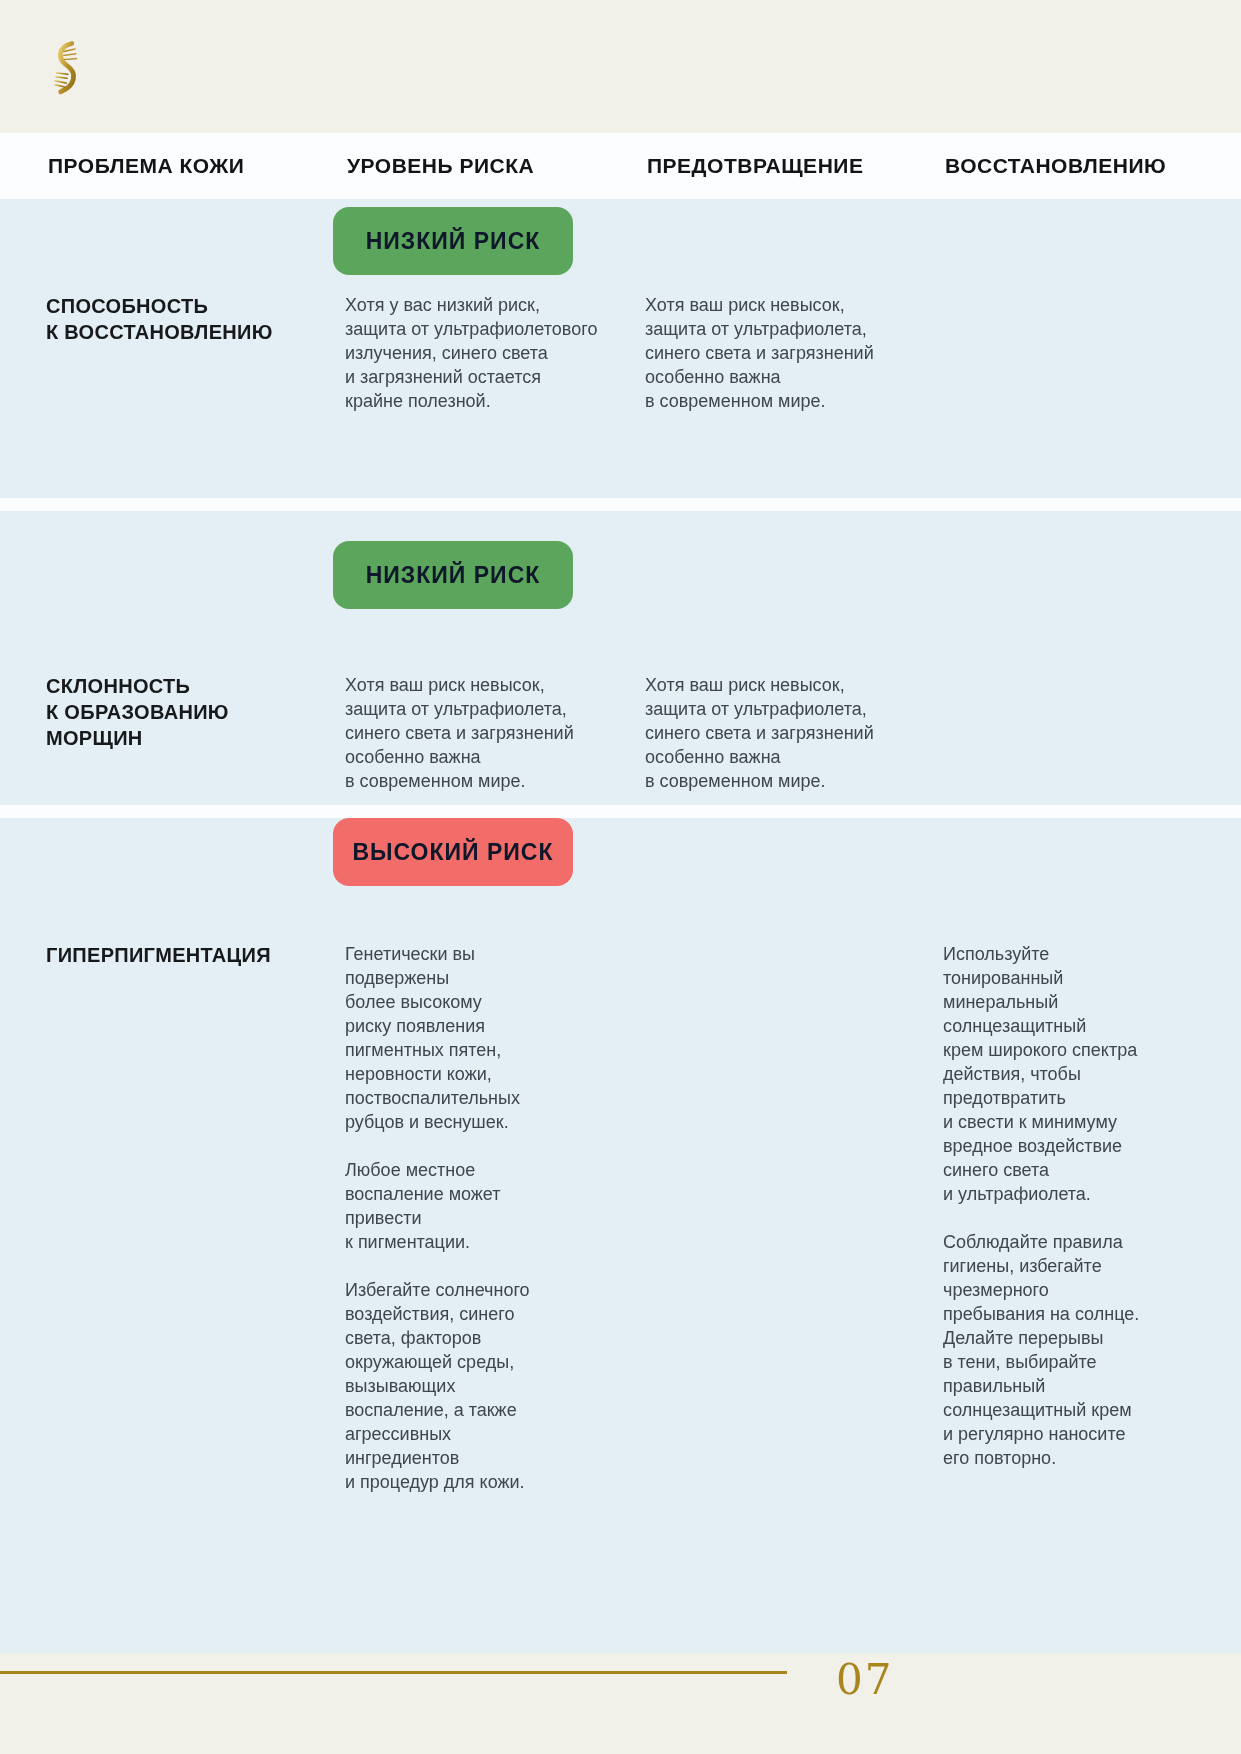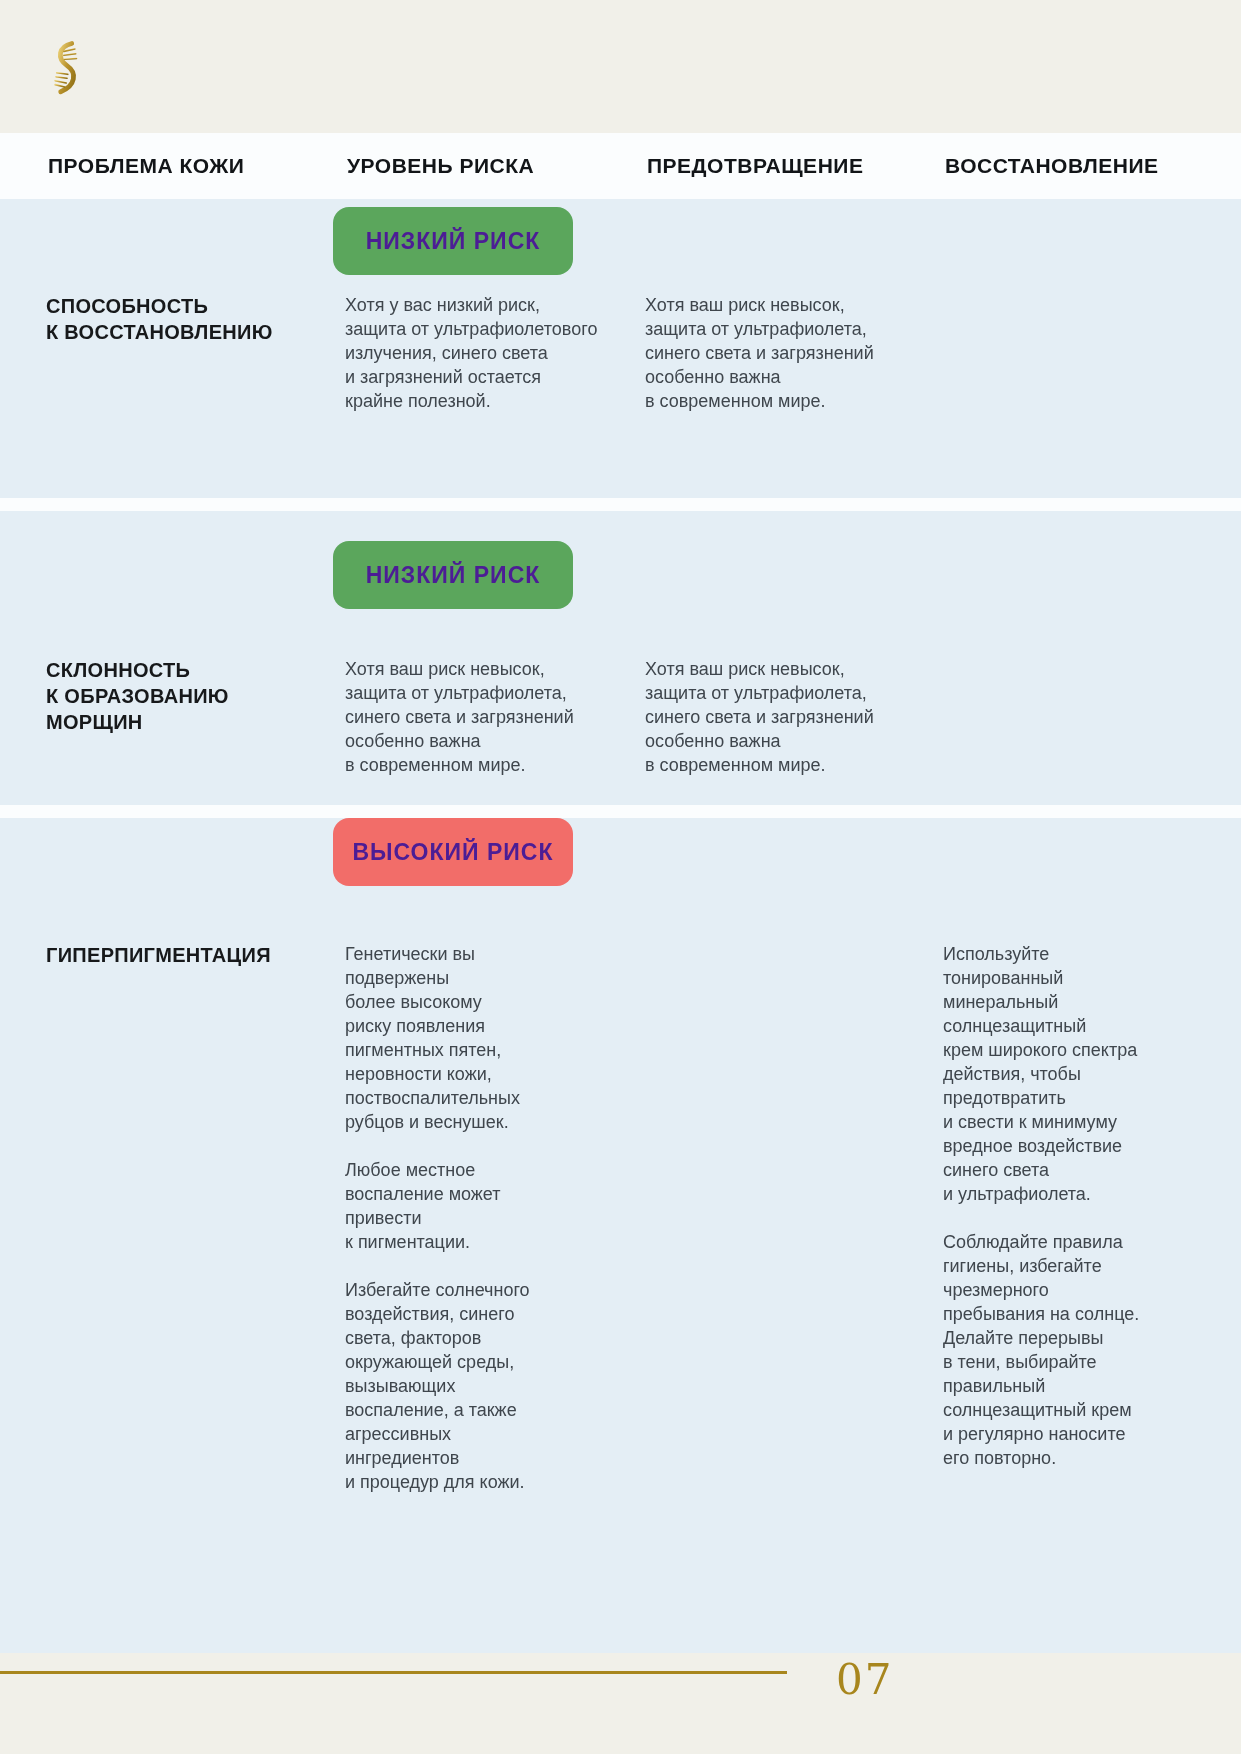--- a/index.html
+++ b/index.html
@@ -41,21 +41,21 @@
   .badge {
     grid-column: 2;
     justify-self: start;
     margin-left: -12px;
     width: 240px;
     height: 68px;
     border-radius: 16px;
     display: flex;
     align-items: center;
     justify-content: center;
-    color: #4c1d95;
+    color: #0f172a;
     font-weight: bold;
     font-size: 23px;
     letter-spacing: 1px;
     white-space: nowrap;
   }
   .badge.low  { background: #5ba65c; }
   .badge.high { background: #f26d69; }
 
   .problem-title {
     grid-column: 1;
@@ -72,21 +72,21 @@
     color: #3f464d;
     white-space: pre-line;
   }
   .col2 { grid-column: 2; }
   .col3 { grid-column: 3; }
   .col4 { grid-column: 4; }
 
   .card-1 { min-height: 299px; padding-top: 8px; }
   .card-1 .content-row { margin-top: 18px; }
   .card-2 { min-height: 294px; padding-top: 30px; }
-  .card-2 .content-row { margin-top: 48px; }
+  .card-2 .content-row { margin-top: 64px; }
   .card-3 { min-height: 835px; }
   .card-3 .content-row { margin-top: 56px; }
 
   
   .footer { position: relative; height: 101px; }
   .footer-line {
     position: absolute;
     left: 0; top: 18px;
     width: 787px; height: 3px;
     background: #a8861d;
@@ -127,21 +127,21 @@
       </g>
     </svg>
   </span>
 </div>
 
 <div class="header-band">
   <div class="grid">
     <div class="header-cell">ПРОБЛЕМА КОЖИ</div>
     <div class="header-cell">УРОВЕНЬ РИСКА</div>
     <div class="header-cell">ПРЕДОТВРАЩЕНИЕ</div>
-    <div class="header-cell">ВОССТАНОВЛЕНИЕ</div>
+    <div class="header-cell">ВОССТАНОВЛЕНИЮ</div>
   </div>
 </div>
 
 <div class="card card-1">
   <div class="grid badge-row">
     <div class="badge low">НИЗКИЙ РИСК</div>
   </div>
   <div class="grid content-row">
     <div class="problem-title">СПОСОБНОСТЬ
 К ВОССТАНОВЛЕНИЮ</div>

